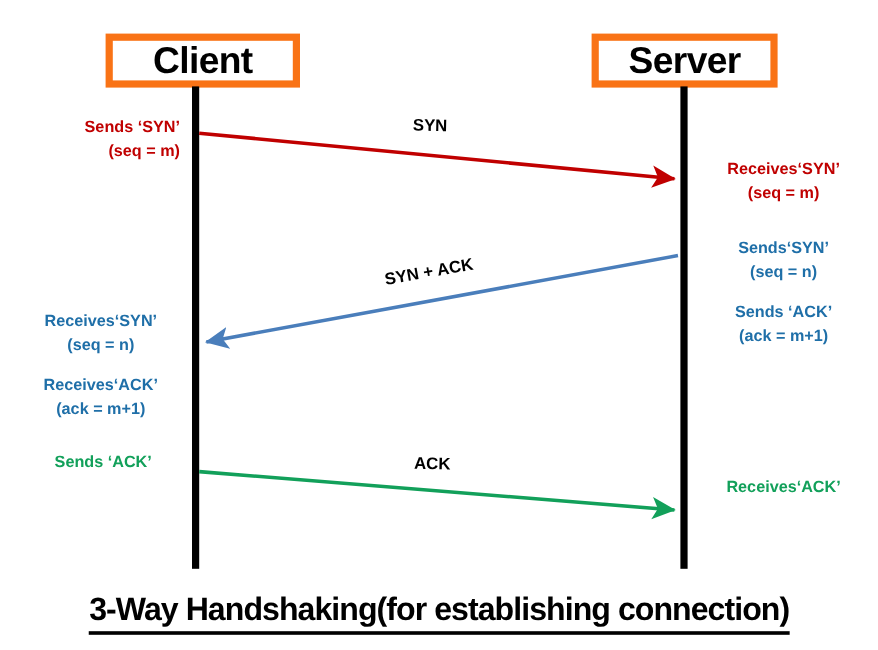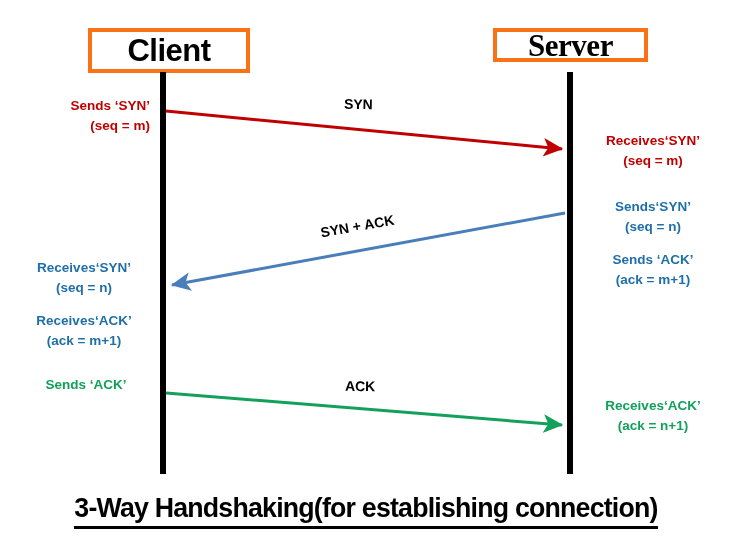--- a/index.html
+++ b/index.html
@@ -12,36 +12,36 @@
     width: 732px;
     height: 542px;
     background: #ffffff;
     overflow: hidden;
     font-family: "Liberation Sans", sans-serif;
   }
 
   
   .node-box {
     position: absolute;
-    border: 4px solid #f97316;
+    border: 6px solid #f97316;
     background: #ffffff;
     display: flex;
     align-items: center;
     justify-content: center;
     box-sizing: border-box;
   }
   .node-box span {
     font-size: 31px;
     font-weight: bold;
     color: #000000;
     letter-spacing: -0.5px;
     line-height: 1;
   }
   #client-box { left: 88px;  top: 28px; width: 162px; height: 45px; }
-  #server-box { left: 493px; top: 28px; width: 155px; height: 34px; font-family: Liberation Serif, serif; }
+  #server-box { left: 493px; top: 28px; width: 155px; height: 45px; }
 
   
   .lifeline {
     position: absolute;
     width: 6px;
     background: #000000;
     top: 72px;
     height: 402px;
   }
   #client-lifeline { left: 160px; }
@@ -178,20 +178,19 @@
     <span class="line">(seq = n)</span>
   </div>
 
   <div class="note blue" id="note-server-send-ack">
     <span class="line">Sends ‘ACK’</span>
     <span class="line">(ack = m+1)</span>
   </div>
 
   <div class="note green" id="note-server-recv-ack">
     <span class="line">Receives‘ACK’</span>
-    <span class="line">(ack = n+1)</span>
   </div>
 
   <div id="caption">
     <span class="txt">3-Way Handshaking(for establishing connection)</span>
   </div>
 
 </div>
 
 </body></html>

